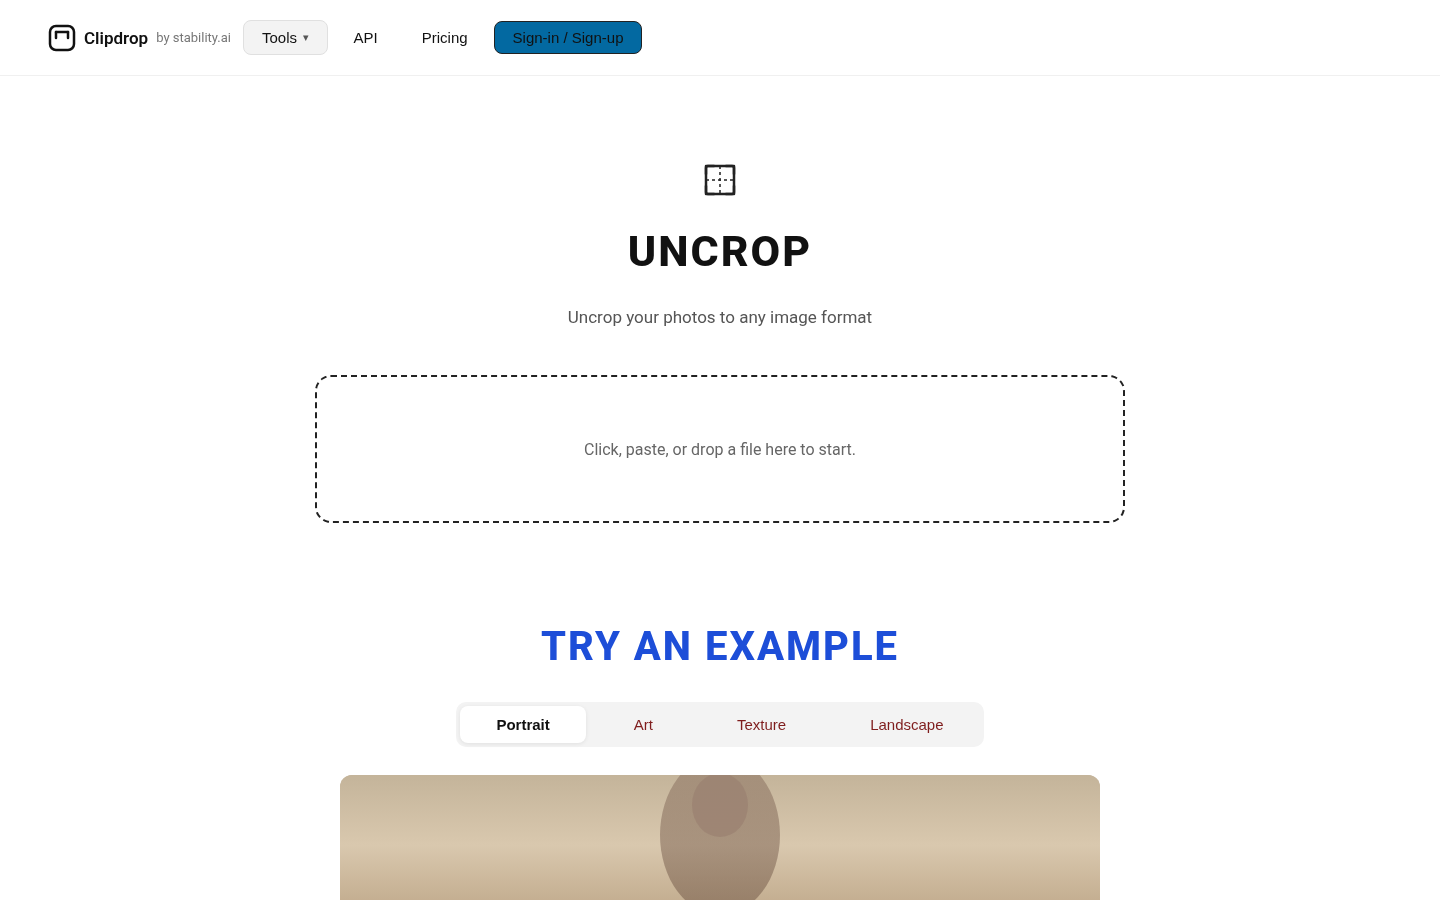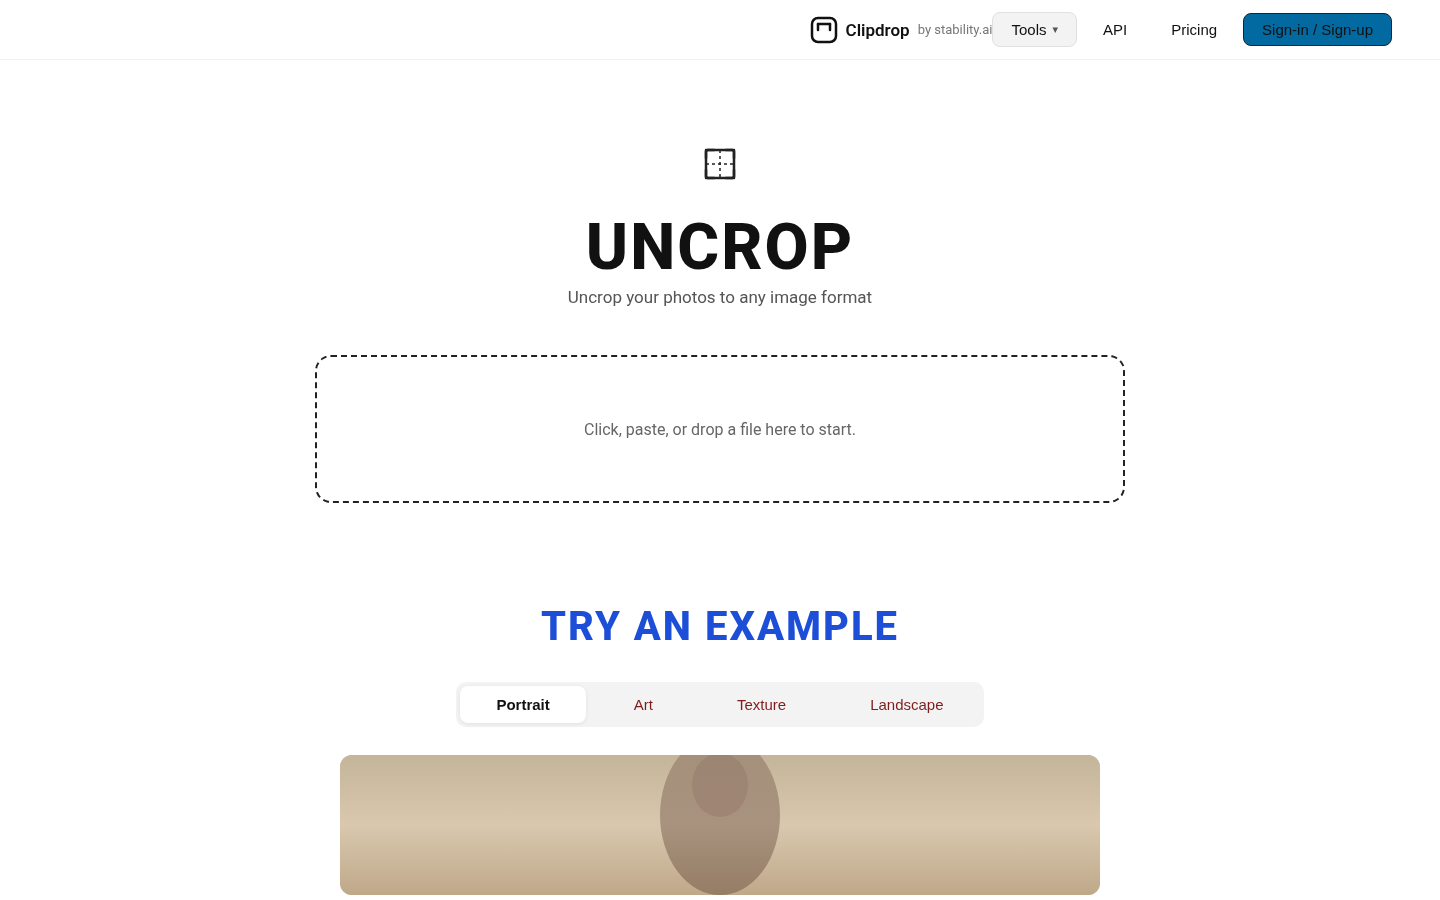--- a/index.html
+++ b/index.html
@@ -14,24 +14,25 @@
       color: #1a1a1a;
       width: 1440px;
       min-height: 900px;
       overflow-x: hidden;
     }
 
     
     nav {
       display: flex;
       align-items: center;
-      justify-content: flex-end;
+      justify-content: flex-start;
       padding: 0 48px;
-      height: 60px;
+      height: 76px;
       border-bottom: 1px solid #f0f0f0;
+      gap: 12px;
     }
 
     .nav-logo {
       display: flex;
       align-items: center;
       gap: 8px;
       text-decoration: none;
       color: inherit;
     }
 
@@ -109,25 +110,25 @@
       color: #222;
       line-height: 1;
     }
 
     .uncrop-icon svg {
       width: 48px;
       height: 48px;
     }
 
     .hero-title {
-      font-size: 64px;
+      font-size: 43px;
       font-weight: 800;
       letter-spacing: 2px;
       color: #111;
-      margin-bottom: 2px;
+      margin-bottom: 31px;
     }
 
     .hero-subtitle {
       font-size: 17px;
       color: #555;
       margin-bottom: 48px;
     }
 
     
     .dropzone {

